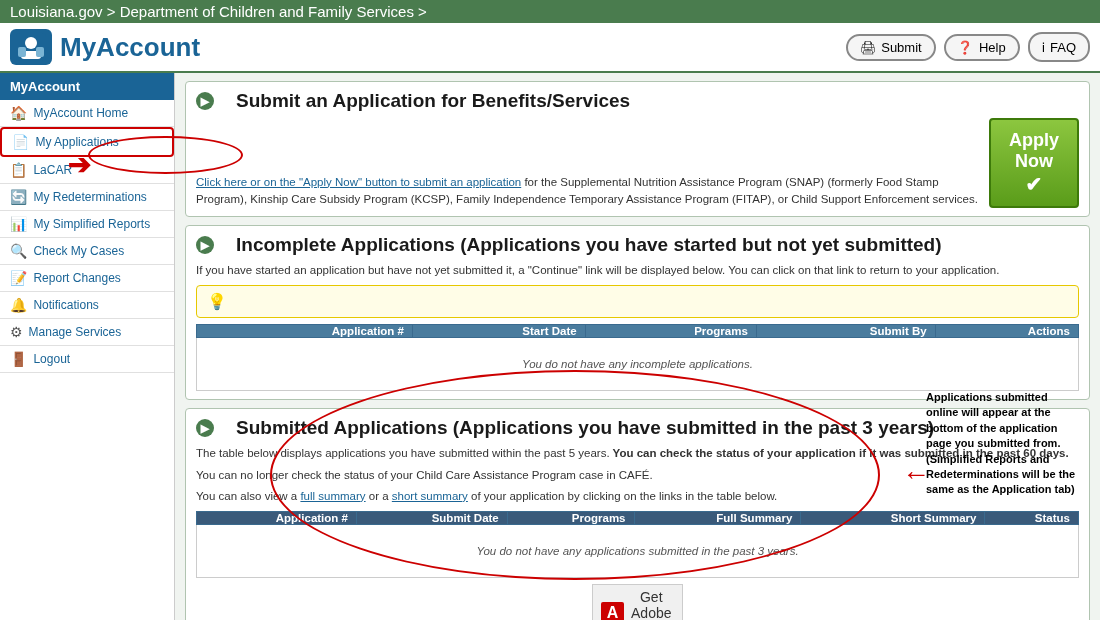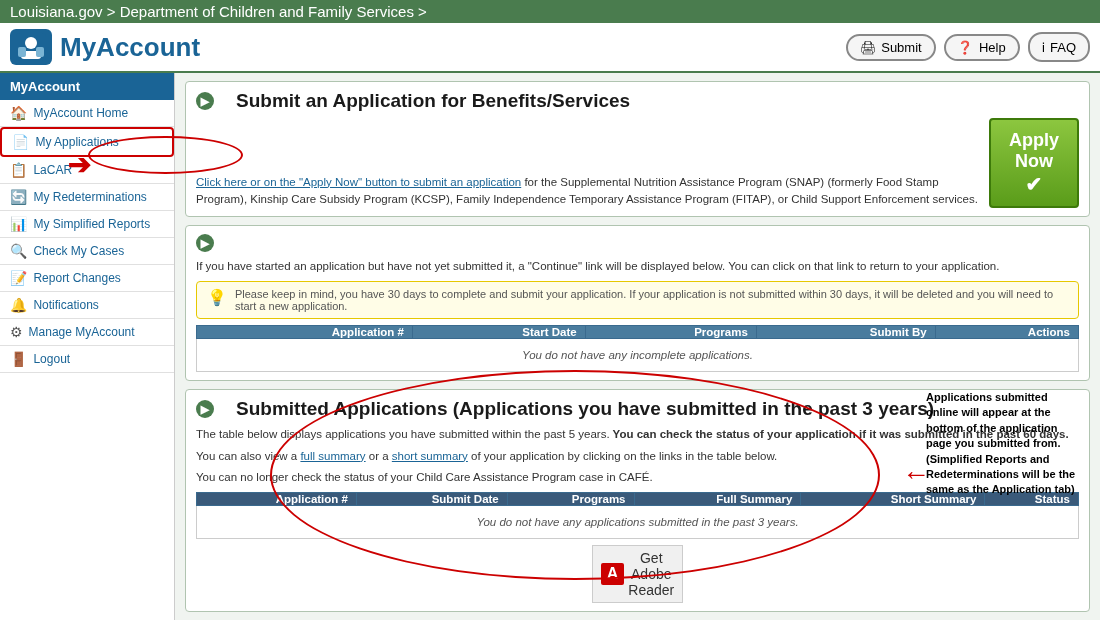--- a/index.html
+++ b/index.html
@@ -187,21 +187,21 @@
       font-size: 11.5px;
     }
     .data-table th {
       background: #4a7c9e;
       color: #fff;
       padding: 0 8px;
       text-align: right;
       border: 1px solid #3a6a8e;
     }
     .data-table td {
-      padding: 10px 8px;
+      padding: 20px 8px;
       text-align: center;
       border: 1px solid #ccc;
       color: #555;
       font-style: italic;
     }
     .data-table tr:nth-child(even) td { background: #f5f5f5; }
 
     
     .submitted-table th {
       background: #3a5a7a;
@@ -364,21 +364,21 @@
       <div class="sidebar-item">
         <span class="sidebar-icon">📝</span>
         <span>Report Changes</span>
       </div>
       <div class="sidebar-item">
         <span class="sidebar-icon">🔔</span>
         <span>Notifications</span>
       </div>
       <div class="sidebar-item">
         <span class="sidebar-icon">⚙</span>
-        <span>Manage MyAccount</span>
+        <span>Manage Services</span>
       </div>
       <div class="sidebar-item">
         <span class="sidebar-icon">🚪</span>
         <span>Logout</span>
       </div>
     </div>
 
     <div id="content">
 
       <div class="section-card">
@@ -393,25 +393,25 @@
           <div id="apply-now-btn">
             <div>Apply<br>Now</div>
             <div style="font-size:20px;">✔</div>
           </div>
         </div>
       </div>
 
       <div class="section-card">
         <div class="section-header">
           <div class="green-circle">▶</div>
+          <span class="section-title">Incomplete Applications (Applications you have started but not yet submitted)</span>
         </div>
         <p class="section-text">If you have started an application but have not yet submitted it, a "Continue" link will be displayed below. You can click on that link to return to your application.</p>
         <div class="warning-box">
           <span class="warning-icon">💡</span>
-          <span>Please keep in mind, you have 30 days to complete and submit your application. If your application is not submitted within 30 days, it will be deleted and you will need to start a new application.</span>
         </div>
         <table class="data-table">
           <thead>
             <tr>
               <th>Application #</th>
               <th>Start Date</th>
               <th>Programs</th>
               <th>Submit By</th>
               <th>Actions</th>
             </tr>
@@ -425,24 +425,24 @@
       </div>
 
       <div class="section-card">
         <div class="section-header">
           <div class="green-circle">▶</div>
           <span class="section-title">Submitted Applications (Applications you have submitted in the past 3 years)</span>
         </div>
         <p class="section-text">
           <span>The table below displays applications you have submitted within the past 5 years.</span><span class="bold-text"> You can check the status of your application if it was submitted in the past 60 days.</span>
         </p>
+        <p class="section-text" style="margin-top:4px;">You can no longer check the status of your Child Care Assistance Program case in CAFÉ.</p>
         <p class="section-text" style="margin-top:4px;">
           <span>You can also view a </span><span class="link-text">full summary</span><span> or a </span><span class="link-text">short summary</span><span> of your application by clicking on the links in the table below.</span>
         </p>
-        <p class="section-text" style="margin-top:4px;">You can no longer check the status of your Child Care Assistance Program case in CAFÉ.</p>
         <table class="data-table submitted-table">
           <thead>
             <tr>
               <th>Application #</th>
               <th>Submit Date</th>
               <th>Programs</th>
               <th>Full Summary</th>
               <th>Short Summary</th>
               <th>Status</th>
             </tr>

